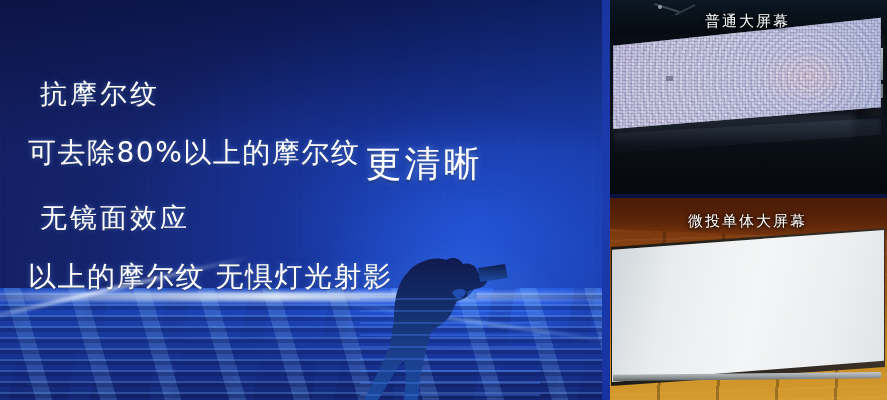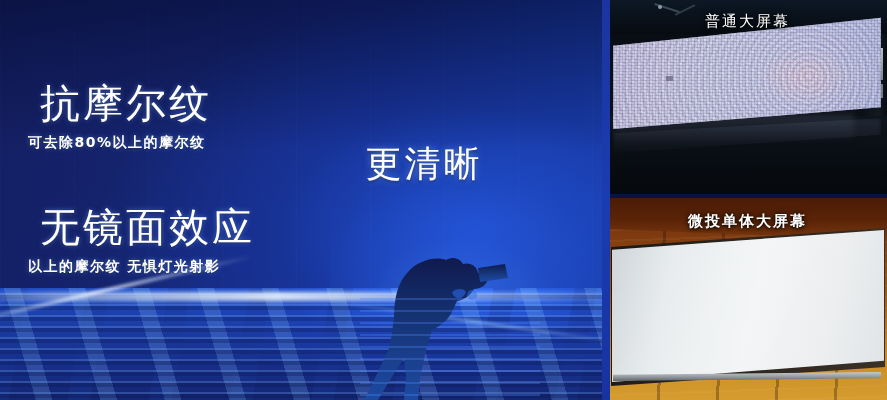--- a/index.html
+++ b/index.html
@@ -147,27 +147,27 @@
 
   
   .txt {
     position: absolute;
     color: #ffffff;
     white-space: nowrap;
     text-shadow: 0 0 5px rgba(120,170,255,0.55), 0 1px 2px rgba(0,0,0,0.45);
     letter-spacing: 1px;
   }
   .headline {
-    font-size: 40px;
+    font-size: 27px;
     font-weight: 400;
     letter-spacing: 3px;
   }
   .subline {
-    font-size: 14px;
-    font-weight: 700;
+    font-size: 28px;
+    font-weight: 400;
     letter-spacing: 1.5px;
   }
   .f-h1 { left: 40px;  top: 76px; }
   .f-s1 { left: 28px;  top: 134px; }
   .f-h2 { left: 40px;  top: 200px; font-family: Liberation Serif, serif; }
   .f-s2 { left: 28px;  top: 258px; }
 
   .center-claim {
     position: absolute;
     left: 328px;
@@ -188,21 +188,21 @@
     left: 608px; top: 0;
     width: 279px; height: 400px;
     background: #0b1240;
   }
   .photo {
     position: absolute;
     left: 0; right: 0;
     overflow: hidden;
   }
   .photo-top    { top: 0;   height: 194px; background: #1d4ed8; }
-  .photo-bottom { top: 198px; height: 202px; background: #7a3c10; font-weight: bold; }
+  .photo-bottom { top: 198px; height: 202px; background: #7a3c10; }
 
   .photo-caption {
     position: absolute;
     left: 0; right: 0;
     top: 12px;
     text-align: center;
     color: #ffffff;
     font-size: 15px;
     letter-spacing: 2px;
     text-shadow: 0 1px 3px rgba(0,0,0,0.9), 0 0 6px rgba(0,0,0,0.8);

